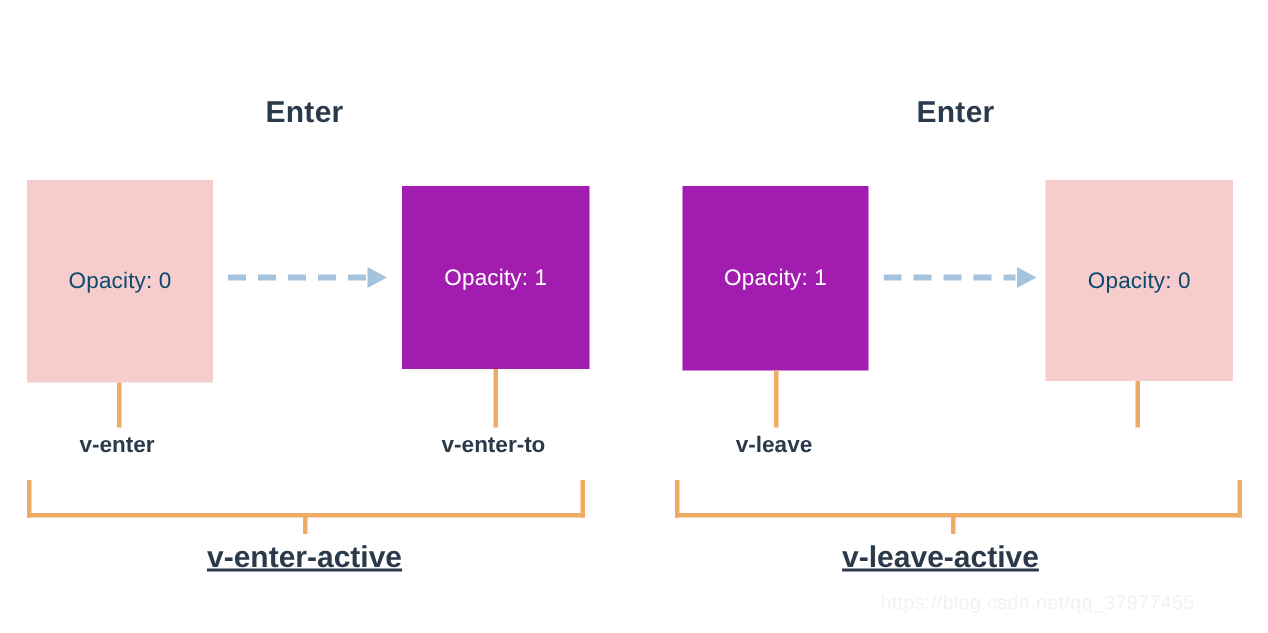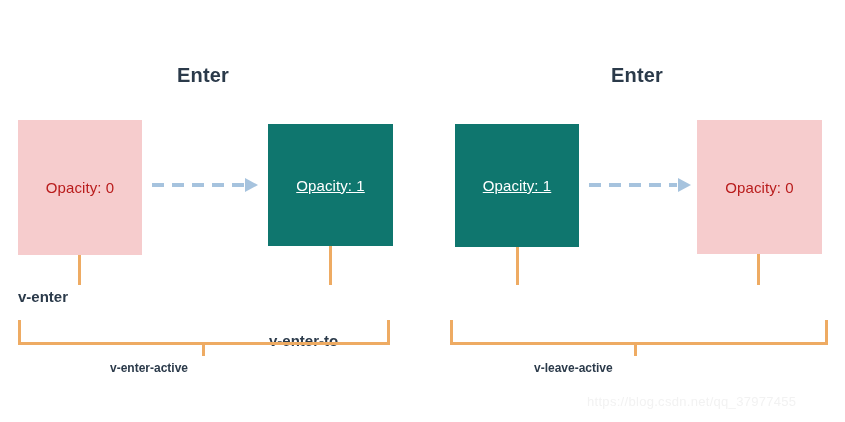--- a/index.html
+++ b/index.html
@@ -34,26 +34,25 @@
     position: absolute;
     display: flex;
     align-items: center;
     justify-content: center;
     font-size: 15px;
     letter-spacing: 0.1px;
     white-space: nowrap;
   }
   .state-box.pale {
     background: #f6cccd;
-    color: #b91c1c;
+    color: #0c4a6e;
   }
   .state-box.solid {
-    background: #0f766e;
+    background: #a21caf;
     color: #ffffff;
-    text-decoration: underline;
   }
 
   
   .arrow {
     position: absolute;
     height: 14px;
   }
   .arrow .shaft {
     position: absolute;
     left: 0;
@@ -85,25 +84,26 @@
     border-right: 3px solid #eeab63;
     border-bottom: 3px solid #eeab63;
   }
 
   
   .class-label {
     position: absolute;
     font-size: 15px;
     font-weight: bold;
     color: #2b3a4a;
-    text-align: left;
+    text-align: center;
     white-space: nowrap;
   }
   .class-label.big {
-    font-size: 12px;
+    font-size: 20px;
+    text-decoration: underline;
   }
 
   
   .watermark {
     position: absolute;
     font-size: 13px;
     color: #f2f2f2;
     white-space: nowrap;
     letter-spacing: 0.3px;
   }
@@ -125,21 +125,21 @@
   </div>
 
   <div class="state-box solid" style="left:268px; top:124px; width:125px; height:122px;">
     <span>Opacity: 1</span>
   </div>
 
   <div class="stem" style="left:78px; top:255px; height:30px;"></div>
   <div class="stem" style="left:329px; top:246px; height:39px;"></div>
 
   <div class="class-label" style="left:18px; top:288px; width:120px;">v-enter</div>
-  <div class="class-label" style="left:269px; top:288px; width:120px;margin-top:44px;">v-enter-to</div>
+  <div class="class-label" style="left:269px; top:288px; width:120px;">v-enter-to</div>
 
   <div class="bracket" style="left:18px; top:320px; width:366px; height:22px;"></div>
   <div class="stem" style="left:202px; top:342px; height:14px;"></div>
   <div class="class-label big" style="left:110px; top:361px; width:186px;">v-enter-active</div>
 
   <div class="section-title" style="left:562px; top:64px; width:150px;">Enter</div>
 
   <div class="state-box solid" style="left:455px; top:124px; width:124px; height:123px;">
     <span>Opacity: 1</span>
   </div>
@@ -149,20 +149,21 @@
     <div class="head" style="left:89px;"></div>
   </div>
 
   <div class="state-box pale" style="left:697px; top:120px; width:125px; height:134px;">
     <span>Opacity: 0</span>
   </div>
 
   <div class="stem" style="left:516px; top:247px; height:38px;"></div>
   <div class="stem" style="left:757px; top:254px; height:31px;"></div>
 
+  <div class="class-label" style="left:456px; top:288px; width:120px;">v-leave</div>
 
   <div class="bracket" style="left:450px; top:320px; width:372px; height:22px;"></div>
   <div class="stem" style="left:634px; top:342px; height:14px;"></div>
   <div class="class-label big" style="left:534px; top:361px; width:186px;">v-leave-active</div>
 
   <div class="watermark" style="left:587px; top:394px;">https://blog.csdn.net/qq_37977455</div>
 
 </div>
 
 </body></html>

